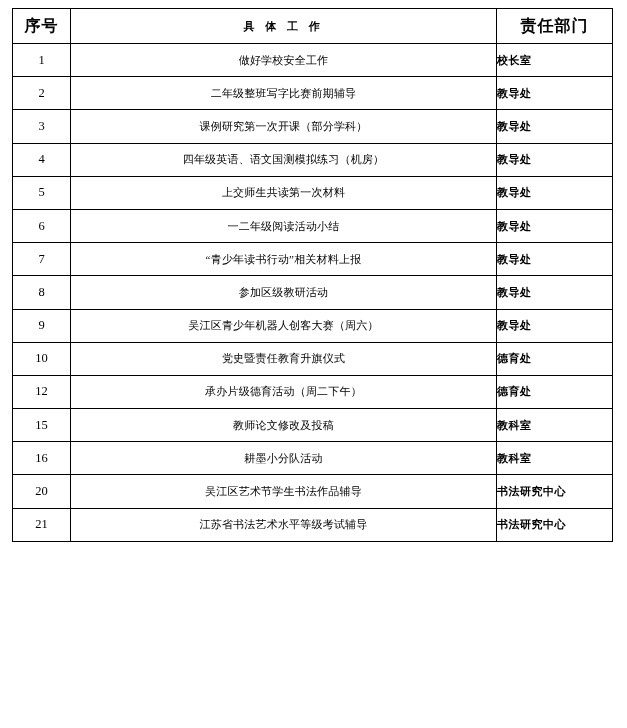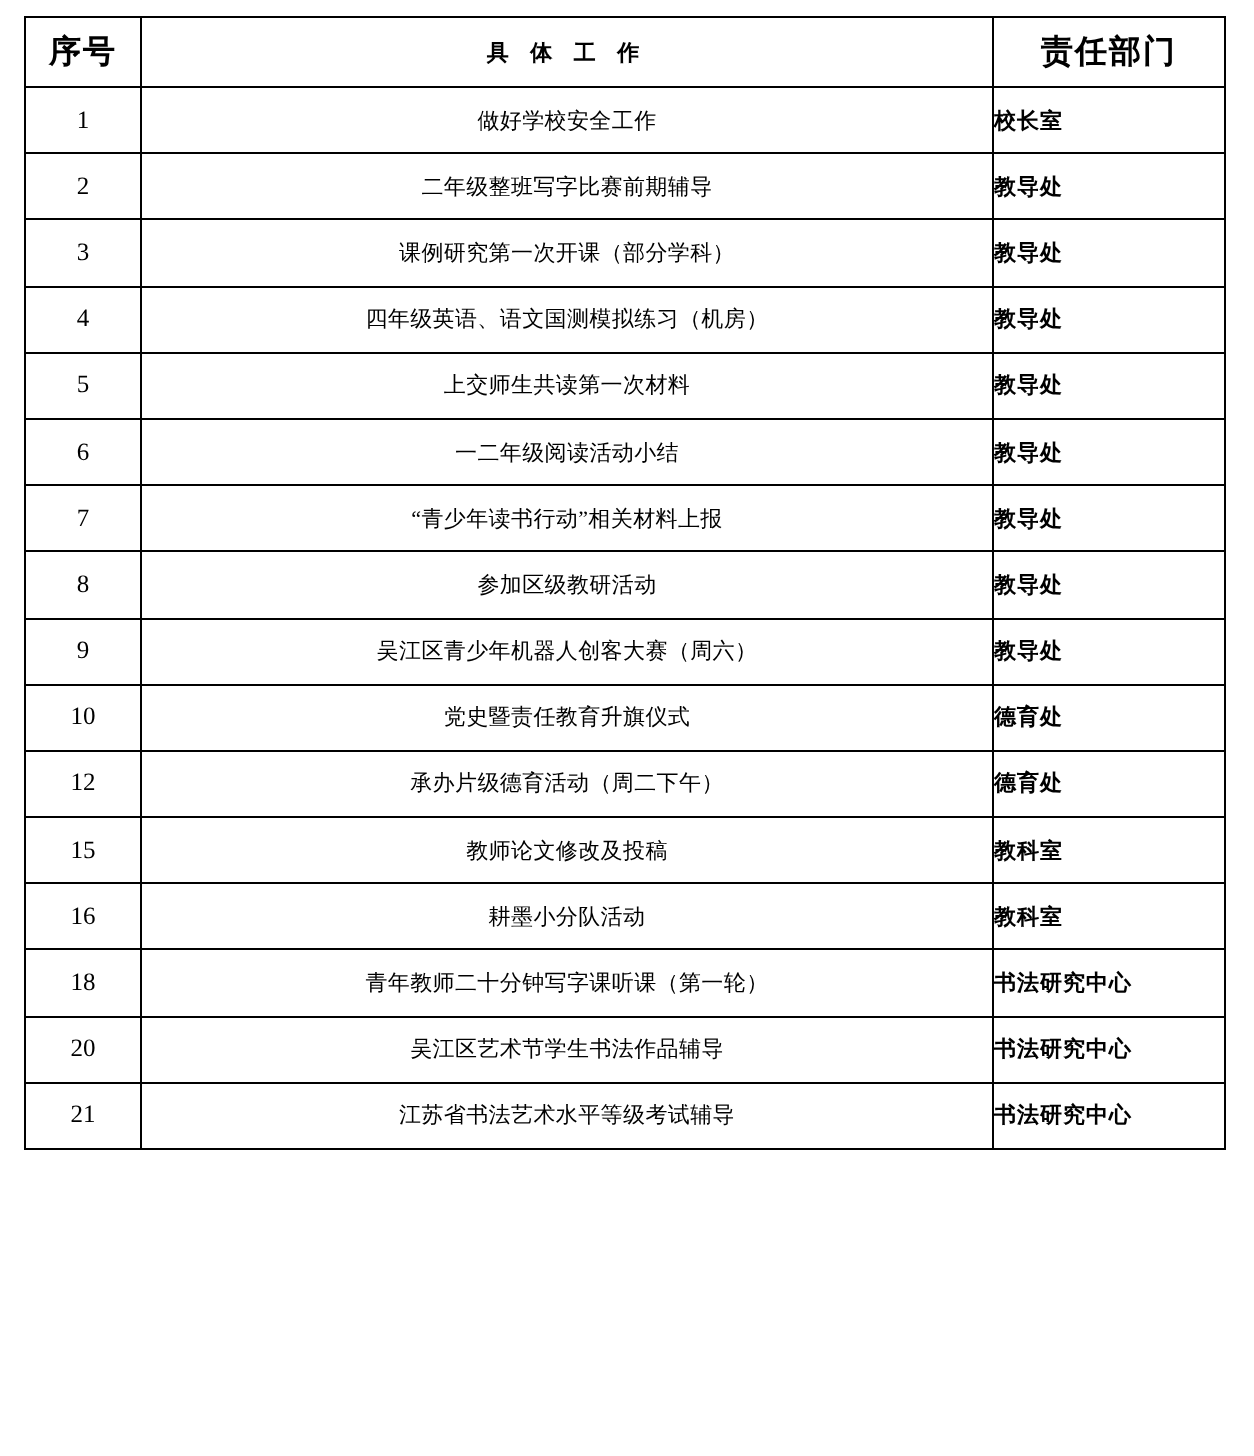--- a/index.html
+++ b/index.html
@@ -149,25 +149,20 @@
         <td class="cell-no">15</td>
         <td class="cell-work">教师论文修改及投稿</td>
         <td class="cell-dept">教科室</td>
       </tr>
       <tr>
         <td class="cell-no">16</td>
         <td class="cell-work">耕墨小分队活动</td>
         <td class="cell-dept">教科室</td>
       </tr>
       <tr>
-        <td class="cell-no">18</td>
-        <td class="cell-work">青年教师二十分钟写字课听课（第一轮）</td>
-        <td class="cell-dept">书法研究中心</td>
-      </tr>
-      <tr>
         <td class="cell-no">20</td>
         <td class="cell-work">吴江区艺术节学生书法作品辅导</td>
         <td class="cell-dept">书法研究中心</td>
       </tr>
       <tr>
         <td class="cell-no">21</td>
         <td class="cell-work">江苏省书法艺术水平等级考试辅导</td>
         <td class="cell-dept">书法研究中心</td>
       </tr>
     </tbody>

